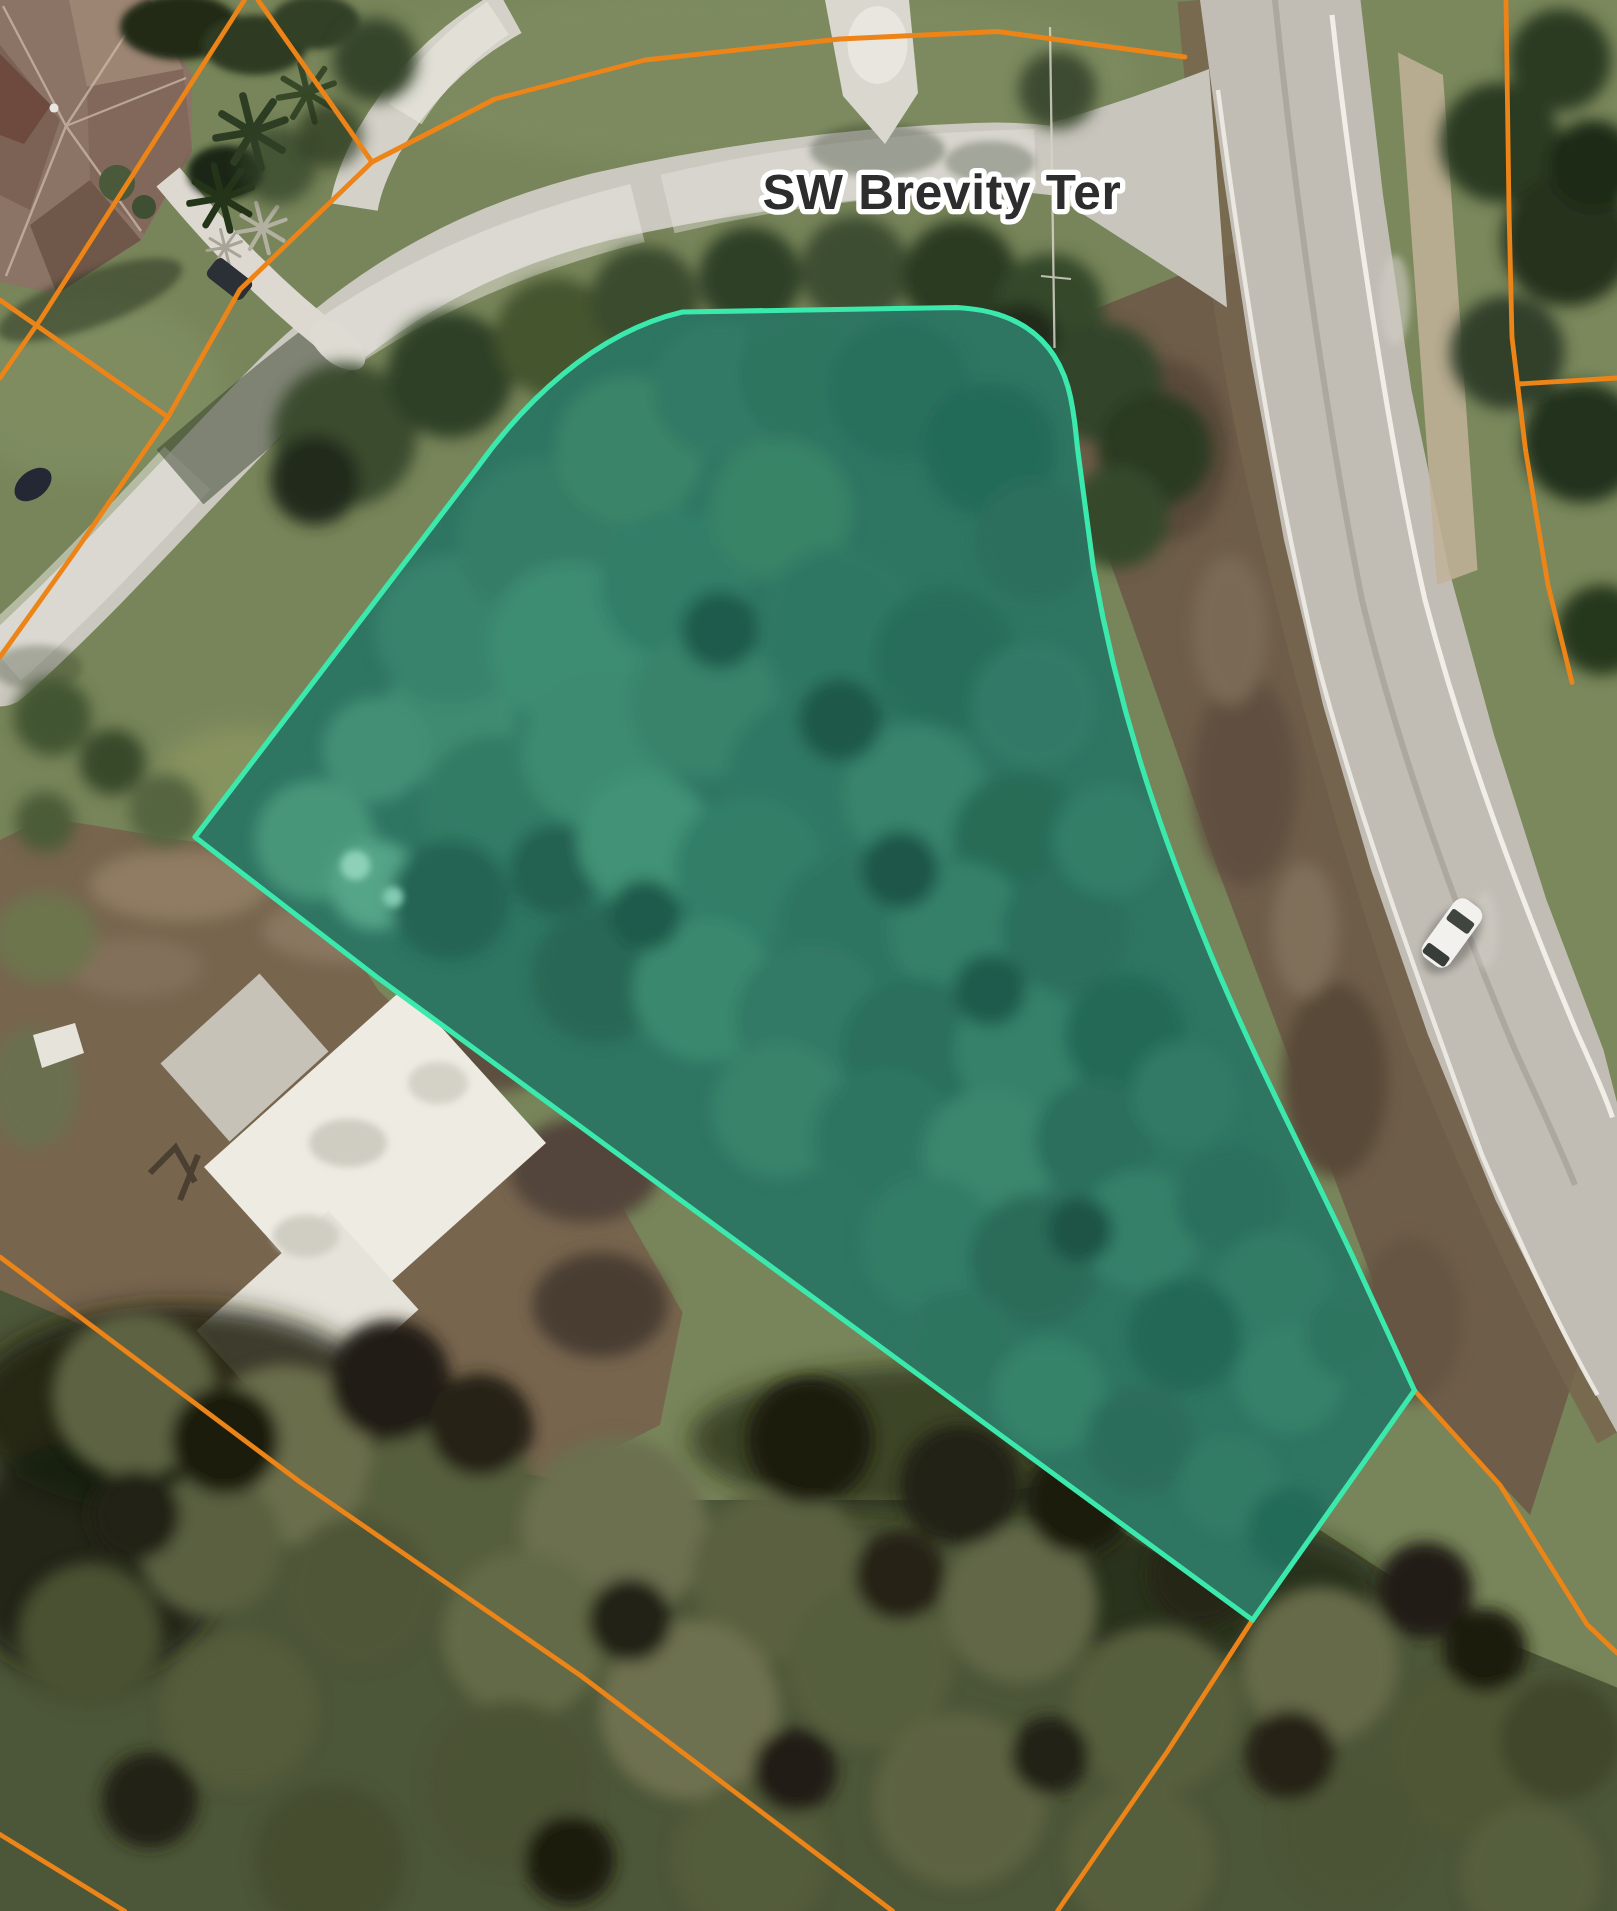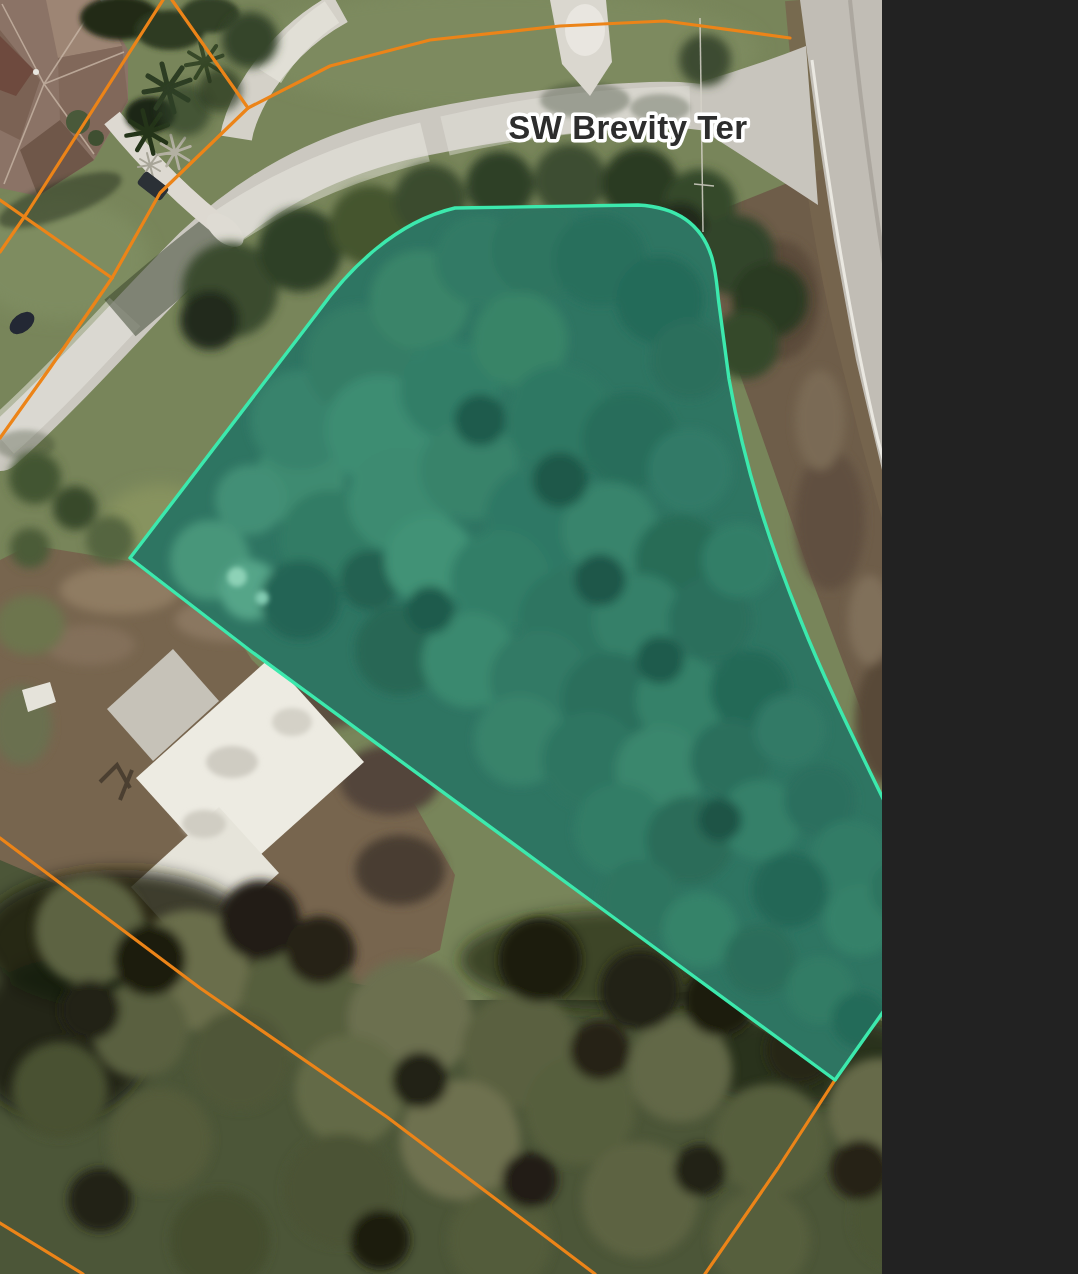--- a/index.html
+++ b/index.html
@@ -1,16 +1,16 @@
 <!DOCTYPE html>
 <html><head>
 <meta charset="utf-8">
 <style>
   html,body{margin:0;padding:0;background:#222;}
-  .stage{width:882px;height:1274px;position:relative;overflow:hidden;font-family:"Liberation Sans",sans-serif;}
+  .stage{width:1078px;height:1274px;position:relative;overflow:hidden;font-family:"Liberation Sans",sans-serif;}
   svg{display:block;}
   .street-label{font-family:"Liberation Sans",sans-serif;font-size:33px;font-weight:bold;letter-spacing:.5px;
     paint-order:stroke;stroke-width:7px;stroke-linejoin:round;}
   .lot{fill:none;stroke-width:3.2;stroke-linecap:round;stroke-linejoin:round;}
   .parcel{stroke-width:3.4;stroke-linejoin:round;}
 </style>
 </head>
 <body>
 
 <div class="stage">

